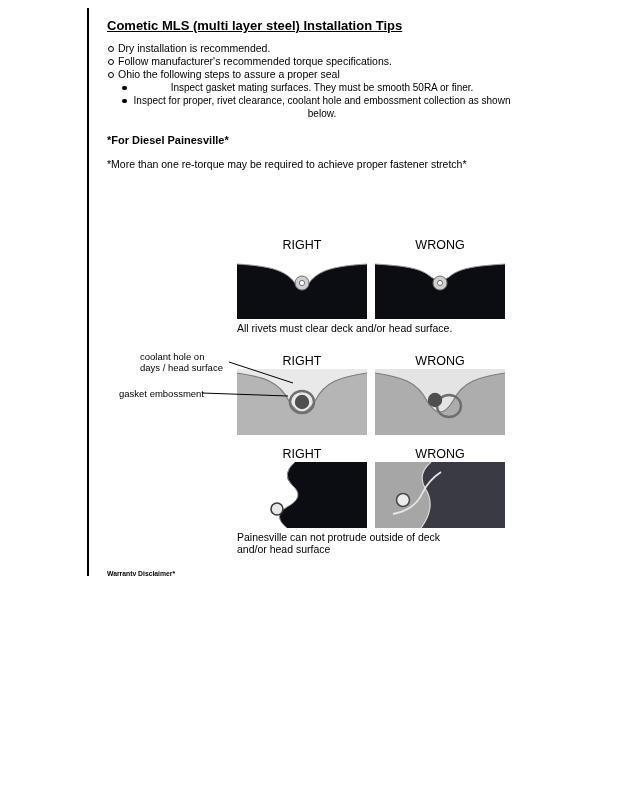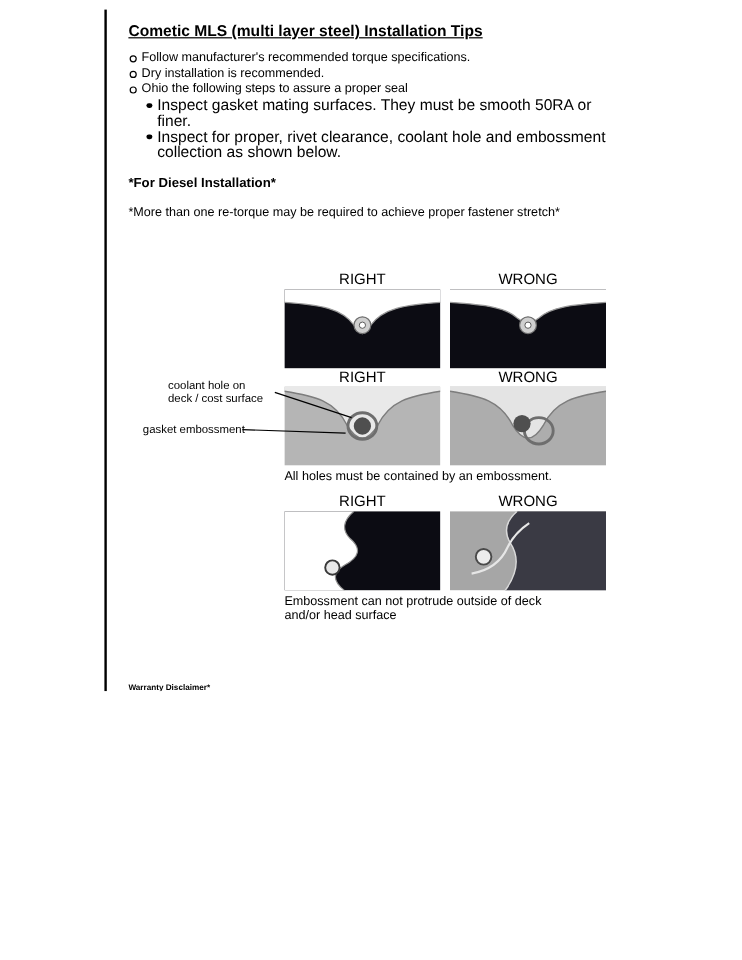--- a/index.html
+++ b/index.html
@@ -26,36 +26,36 @@
     font-size: 13px; font-weight: bold;
     text-decoration: underline;
     margin: 0 0 9px 0;
   }
   .bullets { list-style: none; margin: 0; padding: 0; font-size: 10.5px; line-height: 13px; }
   .bullets > li { position: relative; padding-left: 11px; margin: 0; }
   .bullets > li::before {
     content: ""; position: absolute; left: 1px; top: 4px;
     width: 4px; height: 4px; border: 1px solid #000; border-radius: 50%;
   }
-  .subbullets { list-style: none; margin: 0; padding: 0 0 0 14px; font-size: 13px; line-height: 13px; }
+  .subbullets { list-style: none; margin: 0; padding: 0 0 0 14px; font-size: 10px; line-height: 13px; text-align: center; }
   .subbullets > li { position: relative; padding-left: 10px; }
   .subbullets > li::before {
     content: ""; position: absolute; left: 1px; top: 4.5px;
     width: 4.5px; height: 4.5px; background: #000; border-radius: 50%;
   }
   .diesel-heading { font-size: 11px; font-weight: bold; margin: 14px 0 0 0; }
   .body-para { font-size: 10.5px; line-height: 13.5px; margin: 10px 0 0 0; }
   .note-line { font-size: 10.5px; line-height: 13px; margin: 12px 0 0 0; }
 
   
   .sec-diagrams { position: absolute; left: 107px; top: 226px; width: 410px; }
   .dg-group { position: relative; }
   .dg-row { display: flex; gap: 8px; margin-left: 130px; }
   .dg-col { width: 130px; }
-  .dg-label { text-align: center; font-size: 12.5px; line-height: 15px; height: 15px; }
+  .dg-label { text-align: center; font-size: 12.5px; line-height: 15px; height: 15px; margin-top: 12px; }
   .dg-img { display: block; }
   .dg-caption {
     margin: 3px 0 8px 130px;
     font-size: 10.5px; line-height: 12px;
     white-space: pre-line;
   }
   .side-label {
     position: absolute;
     font-size: 9.5px; line-height: 11px;
     white-space: pre-line;
@@ -75,30 +75,30 @@
 </head>
 <body>
 
 <div class="page">
   <div class="left-rule"></div>
 
   <div class="sec-top">
     <h1 class="doc-title">Cometic MLS (multi layer steel) Installation Tips</h1>
 
     <ul class="bullets">
+      <li>Dry installation is recommended.</li>
       <li>Follow manufacturer's recommended torque specifications.</li>
-      <li>Dry installation is recommended.</li>
       <li>Ohio the following steps to assure a proper seal</li>
     </ul>
     <ul class="subbullets">
       <li>Inspect gasket mating surfaces.  They must be smooth 50RA or finer.</li>
       <li>Inspect for proper, rivet clearance, coolant hole and embossment collection as shown below.</li>
     </ul>
 
-    <div class="diesel-heading">*For Diesel Installation*</div>
+    <div class="diesel-heading">*For Diesel Painesville*</div>
     <div class="note-line">*More than one re-torque may be required to achieve proper fastener stretch*</div>
   </div>
 
   <div class="sec-diagrams">
 
     <div class="dg-group">
       <div class="dg-row">
         <div class="dg-col">
           <div class="dg-label">RIGHT</div>
           <svg class="dg-img" width="130" height="66" viewBox="0 0 130 66">
@@ -113,20 +113,21 @@
           <div class="dg-label">WRONG</div>
           <svg class="dg-img" width="130" height="66" viewBox="0 0 130 66">
             <rect width="130" height="66" fill="#0c0c13"></rect>
             <path d="M0,0 H130 V11 C100,13 84,15 74,24 Q65,31 56,24 C46,15 30,13 0,11 Z" fill="#ffffff"></path>
             <path d="M0,11 C30,13 46,15 56,24 Q65,31 74,24 C84,15 100,13 130,11" fill="none" stroke="#9a9a9a" stroke-width="1"></path>
             <circle cx="65" cy="30" r="7" fill="#cfcfcf" stroke="#6f6f6f" stroke-width="1"></circle>
             <circle cx="65" cy="30" r="2.6" fill="#ffffff" stroke="#555555" stroke-width="0.8"></circle>
           </svg>
         </div>
       </div>
+      <div class="dg-caption">All rivets must clear deck and/or head surface.</div>
     </div>
 
     <div class="dg-group">
       <div class="dg-row">
         <div class="dg-col">
           <div class="dg-label">RIGHT</div>
           <svg class="dg-img" width="130" height="66" viewBox="0 0 130 66">
             <rect width="130" height="66" fill="#b5b5b5"></rect>
             <path d="M0,0 H130 V4 C104,8 88,12 78,32 Q65,54 52,32 C42,12 26,8 0,4 Z" fill="#e9e9e9"></path>
             <path d="M0,4 C26,8 42,12 52,32 Q65,54 78,32 C88,12 104,8 130,4" fill="none" stroke="#7d7d7d" stroke-width="1.2"></path>
@@ -138,24 +139,23 @@
           <div class="dg-label">WRONG</div>
           <svg class="dg-img" width="130" height="66" viewBox="0 0 130 66">
             <rect width="130" height="66" fill="#adadad"></rect>
             <path d="M0,0 H130 V4 C104,8 88,12 78,32 Q65,54 52,32 C42,12 26,8 0,4 Z" fill="#e4e4e4"></path>
             <path d="M0,4 C26,8 42,12 52,32 Q65,54 78,32 C88,12 104,8 130,4" fill="none" stroke="#7d7d7d" stroke-width="1.2"></path>
             <ellipse cx="74" cy="37" rx="12" ry="11" fill="none" stroke="#6e6e6e" stroke-width="2.4"></ellipse>
             <circle cx="60" cy="31" r="7.2" fill="#4f4f4f"></circle>
           </svg>
         </div>
       </div>
-      <div class="dg-caption">All holes must be contained by an embossment.</div>
 
       <div class="side-label coolant">coolant hole on
-deck / cost surface</div>
+days / head surface</div>
       <div class="side-label emboss">gasket embossment</div>
       <svg class="pointer-svg" width="268" height="96" viewBox="0 0 268 96">
         <line x1="122" y1="20" x2="186" y2="41" stroke="#000000" stroke-width="1"></line>
         <line x1="95" y1="51" x2="181" y2="54" stroke="#000000" stroke-width="1"></line>
       </svg>
     </div>
 
     <div class="dg-group">
       <div class="dg-row">
         <div class="dg-col">
@@ -171,21 +171,21 @@
           <div class="dg-label">WRONG</div>
           <svg class="dg-img" width="130" height="66" viewBox="0 0 130 66">
             <rect width="130" height="66" fill="#a6a6a6"></rect>
             <path d="M130,0 V66 H46 Q62,44 50,26 Q42,12 56,0 Z" fill="#3a3a44"></path>
             <path d="M56,0 Q42,12 50,26 Q62,44 46,66" fill="none" stroke="#d9d9d9" stroke-width="1.2"></path>
             <path d="M18,52 Q40,48 48,30 Q54,18 66,10" fill="none" stroke="#e6e6e6" stroke-width="1.8"></path>
             <circle cx="28" cy="38" r="6.5" fill="#ececec" stroke="#4a4a4a" stroke-width="1.6"></circle>
           </svg>
         </div>
       </div>
-      <div class="dg-caption">Embossment can not protrude outside of deck
+      <div class="dg-caption">Painesville can not protrude outside of deck
 and/or head surface</div>
     </div>
   </div>
 
   <div class="sec-disclaimer">
     <div class="disc-heading">Warranty Disclaimer*</div>
     <p class="disc-para">Due to the nature of performance applications, the parts in this catalog are sold without any express warranty or any implied warranty of merchantability or fitness for a particular purpose.  Cometic Gasket Inc., shall not, under any circumstances, be liable for any special, incidental or consequential damages, including, person, party or property, but not limited to, damage, or loss of property or equipment, loss of profits or revenue, cost of purchased or replacement goods, or claims of customers of the purchase, which may arise and/or result from sale, installation or use of these parts.  Installation of these parts could adversely affect the motor manufacturers warranty coverage.</p>
     <p class="disc-para">VENUE-The agreed upon venue, in the event of dispute whatsoever between the parties, whether instituted by either party, including, but not limited to, contract terms, payment terms, delivery, type, defects, sufficiency of product, shall be the Court of Common Pleas, Lake County, Ohio or the Painesville Municipal Court, Lake County, Ohio, depending on the amount in controversy.
 This agreement shall be governed by and construed under the laws of the State of Ohio.</p>
     <p class="disc-para">All prices and terms are subject to change without notice.</p>

